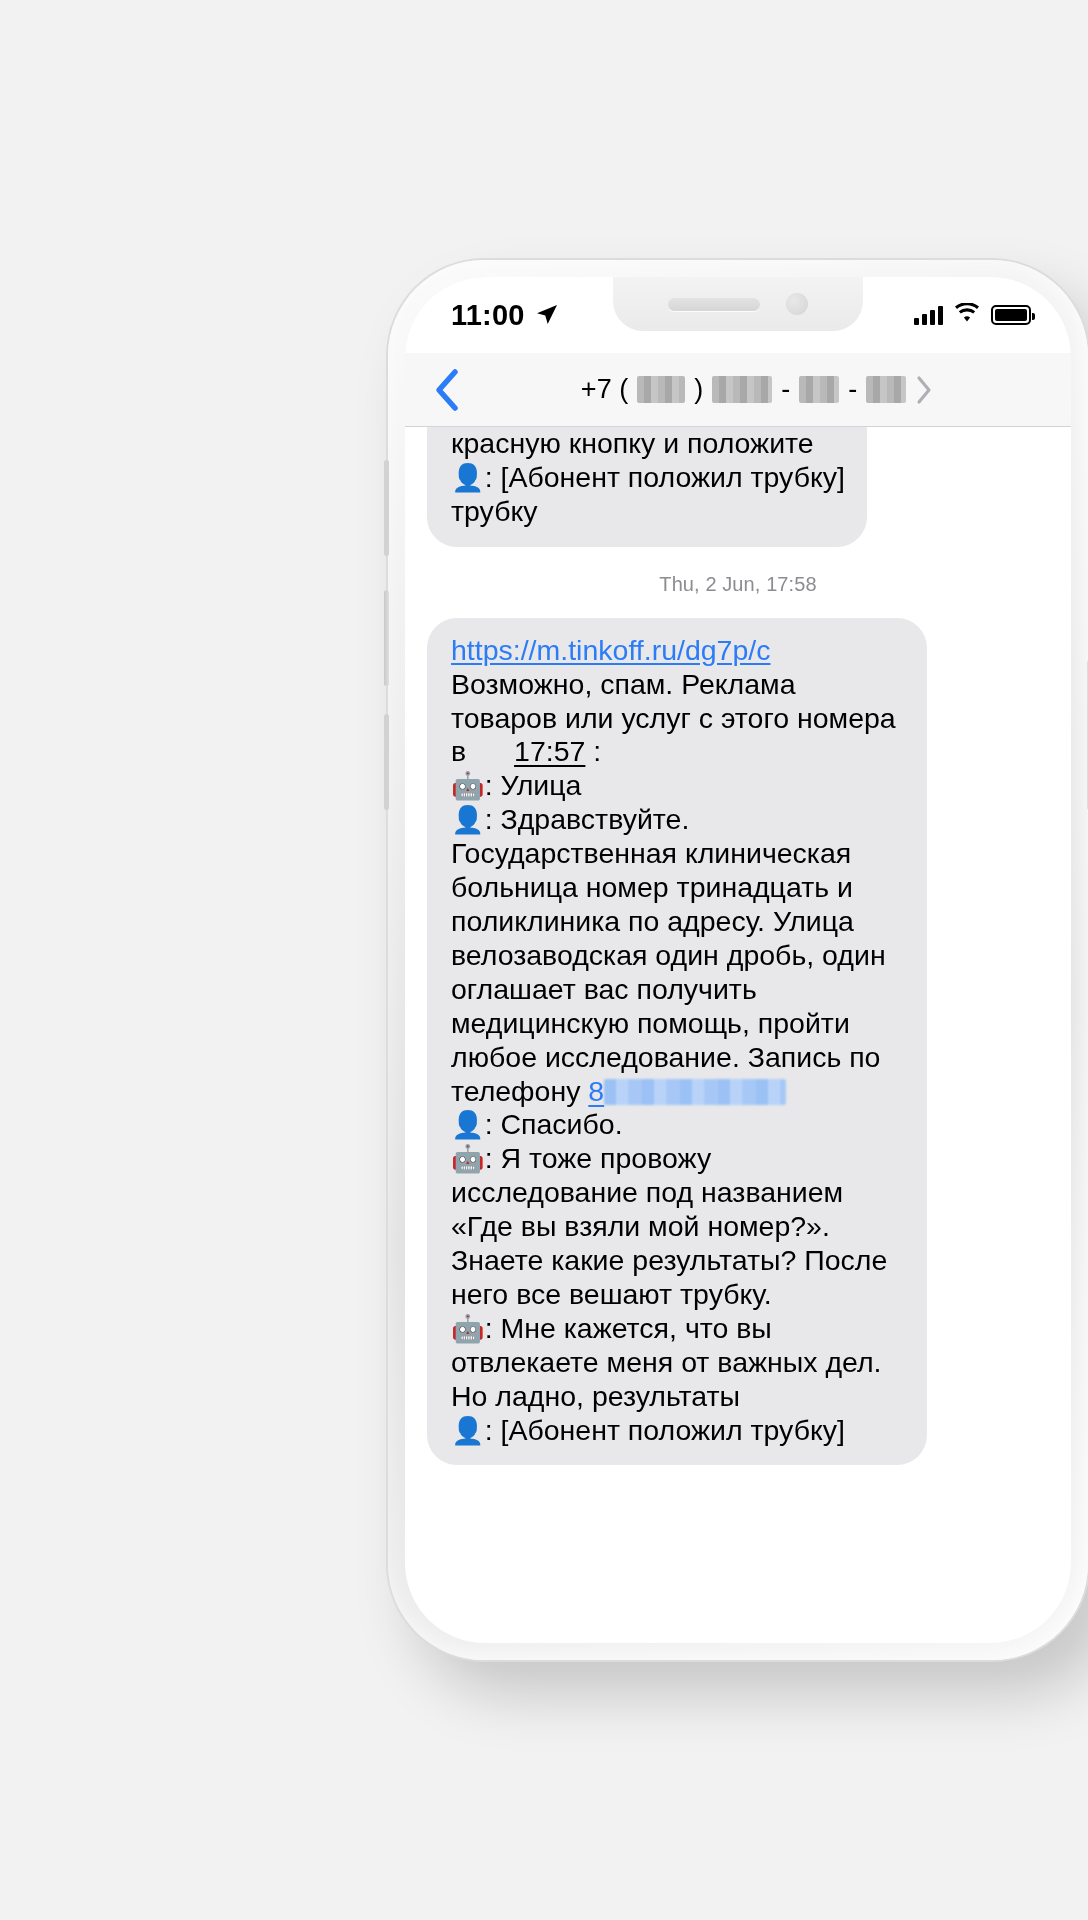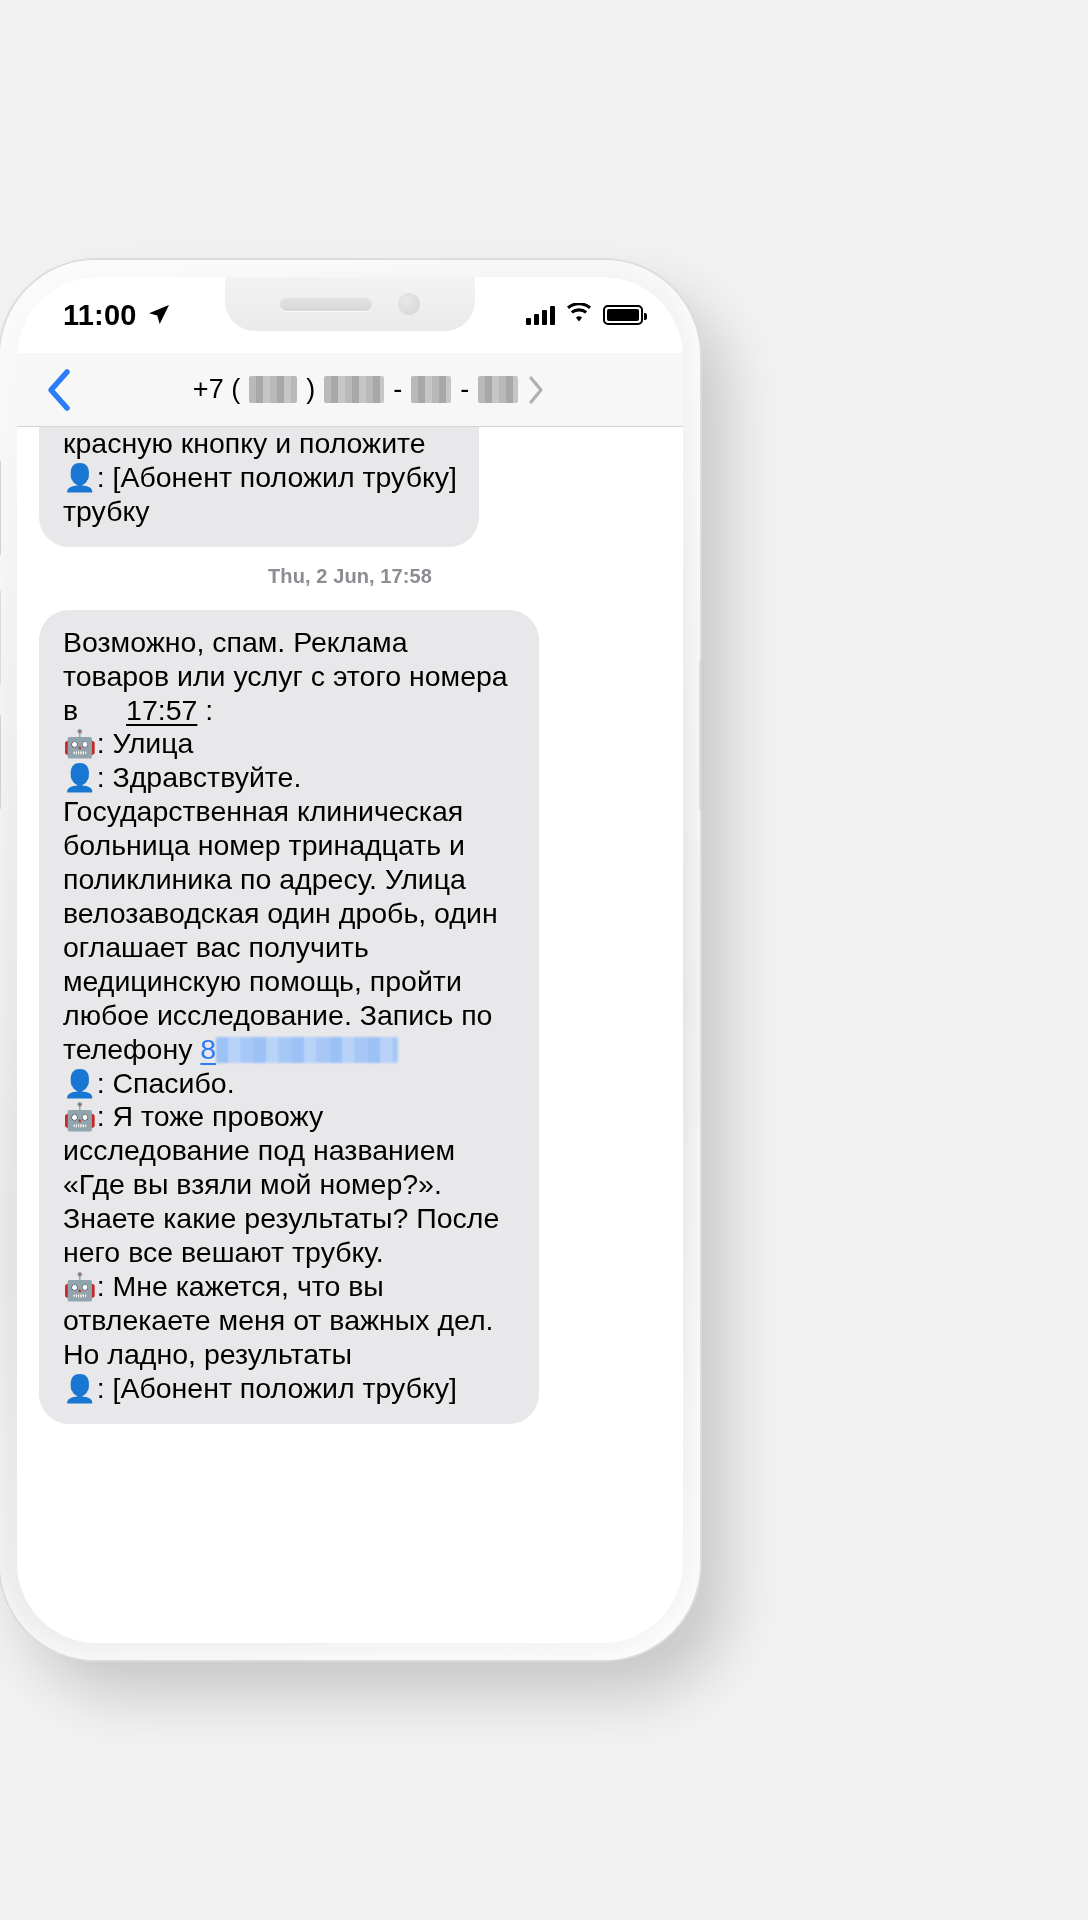--- a/index.html
+++ b/index.html
@@ -6,21 +6,21 @@
   html, body {
     width: 1088px; height: 1920px;
     background: #f2f2f2;
     font-family: "Liberation Sans", sans-serif;
     overflow: hidden;
   }
   .stage {
     position: relative;
     width: 1088px; height: 1920px;
     background: #f2f2f2;
-    display: flex; align-items: center; justify-content: flex-start;
+    display: flex; align-items: center; justify-content: flex-end;
   }
 
   
   .device {
     position: relative;
     width: 700px; height: 1400px;
     border-radius: 96px;
     background: linear-gradient(160deg,#fbfbfb 0%,#ececec 35%,#e2e2e2 60%,#f6f6f6 100%);
     box-shadow:
       0 0 0 2px #dcdcdc,
@@ -168,23 +168,23 @@
   .tel-redact {
     display: inline-block; width: 182px; height: 26px;
     vertical-align: -4px; border-radius: 2px;
     background:
       repeating-linear-gradient(90deg, rgba(150,190,245,.85) 0 12px, rgba(185,212,248,.75) 12px 24px, rgba(163,198,246,.8) 24px 38px),
       #b7d2f7;
     filter: blur(1.2px);
   }
   .divider {
     text-align: center;
-    font-size: 20px; font-weight: 700; color: #8c8c91;
+    font-size: 20px; font-weight: 400; color: #8c8c91;
     letter-spacing: .1px;
-    padding: 18px 0 22px;
+    padding: 26px 0 22px;
   }
 
   
   .inputbar {
     height: 92px; background: #fff;
     display: flex; align-items: center; gap: 18px;
     padding: 0 22px;
   }
   .circle-btn {
     width: 50px; height: 50px; border-radius: 50%;
@@ -300,20 +300,21 @@
             <span class="line"><span class="emoji">👤</span><span>: [Абонент положил трубку]</span></span>
             <span class="line">трубку</span>
             <div class="tail"></div>
           </div>
         </div>
 
         <div class="divider">Thu, 2 Jun, 17:58</div>
 
         <div class="bubble-row">
           <div class="bubble">
+            <span class="line msg-link">https://m.tinkoff.ru/dg7p/c</span>
             <span>Возможно, спам. Реклама товаров или услуг с этого номера в </span><span class="dd-link">17:57</span><span> :</span>
             <span class="line"><span class="emoji">🤖</span><span>: Улица</span></span>
             <span class="line"><span class="emoji">👤</span><span>: Здравствуйте. Государственная клиническая больница номер тринадцать и поликлиника по адресу. Улица велозаводская один дробь, один оглашает вас получить медицинскую помощь, пройти любое исследование. Запись по телефону </span><span class="tel-link"><span>8</span><span class="tel-redact"></span></span></span>
             <span class="line"><span class="emoji">👤</span><span>: Спасибо.</span></span>
             <span class="line"><span class="emoji">🤖</span><span>: Я тоже провожу исследование под названием «Где вы взяли мой номер?». Знаете какие результаты? После него все вешают трубку.</span></span>
             <span class="line"><span class="emoji">🤖</span><span>: Мне кажется, что вы отвлекаете меня от важных дел. Но ладно, результаты</span></span>
             <span class="line"><span class="emoji">👤</span><span>: [Абонент положил трубку]</span></span>
             
           </div>
         </div>

